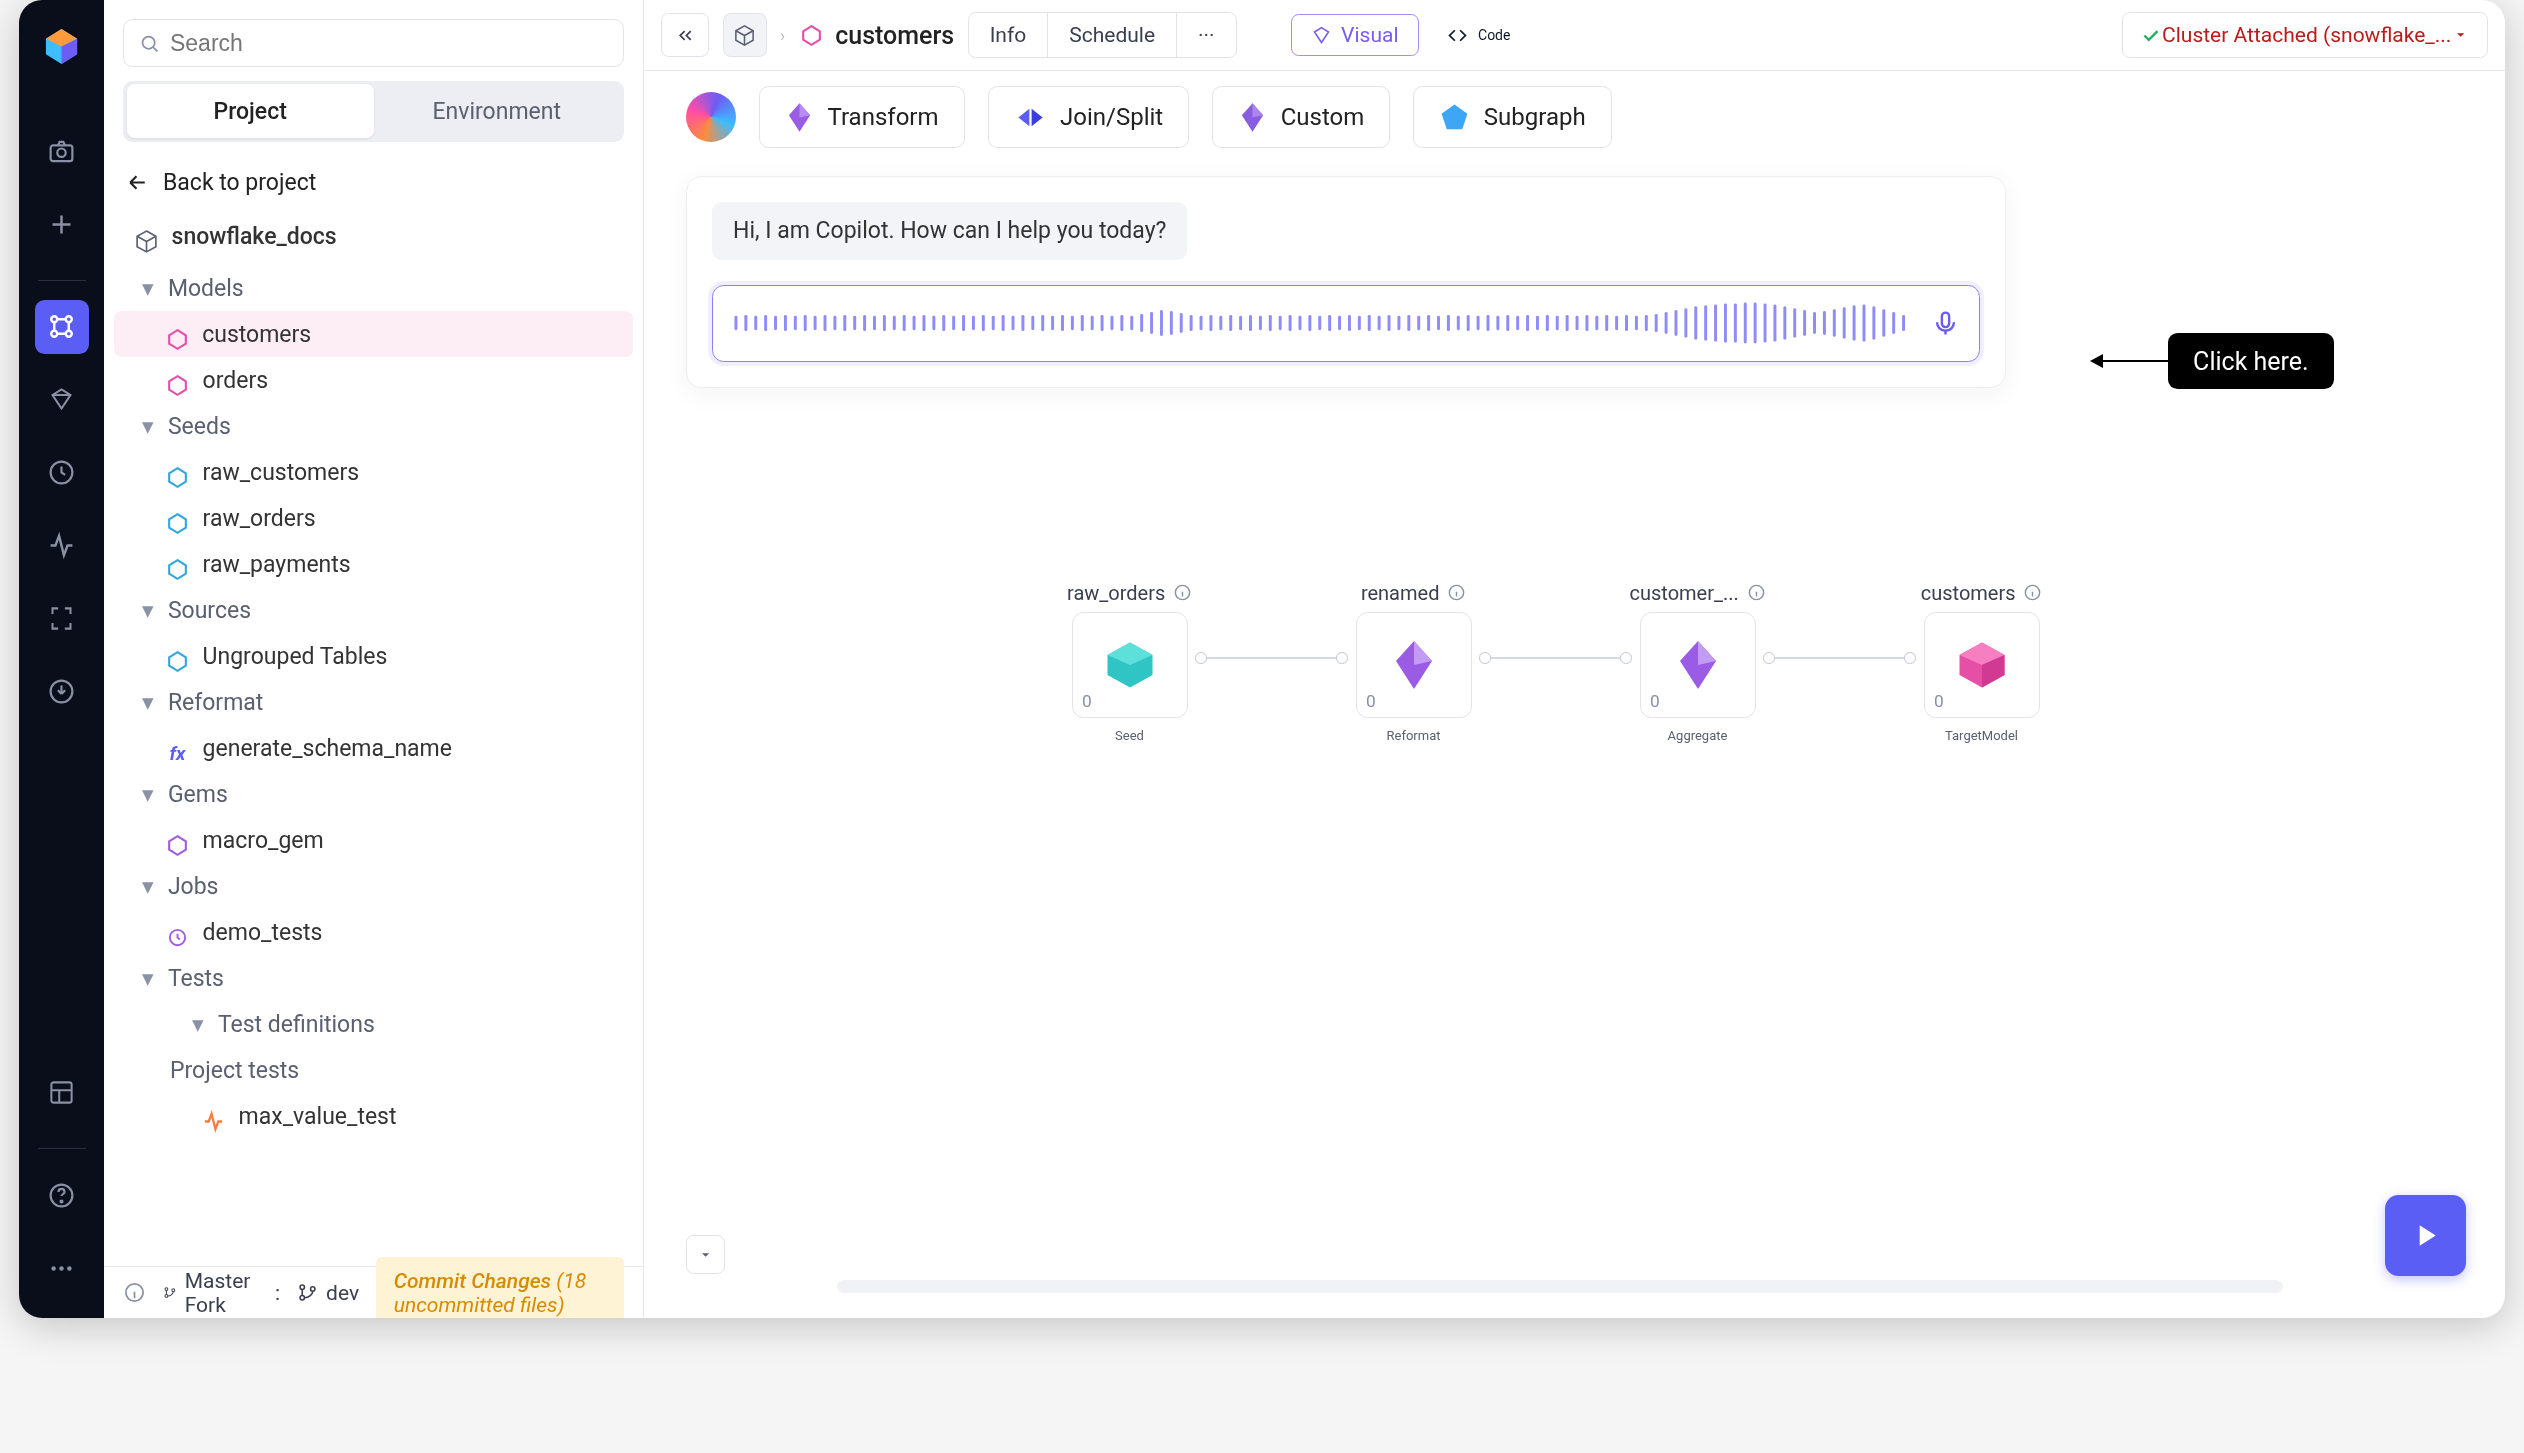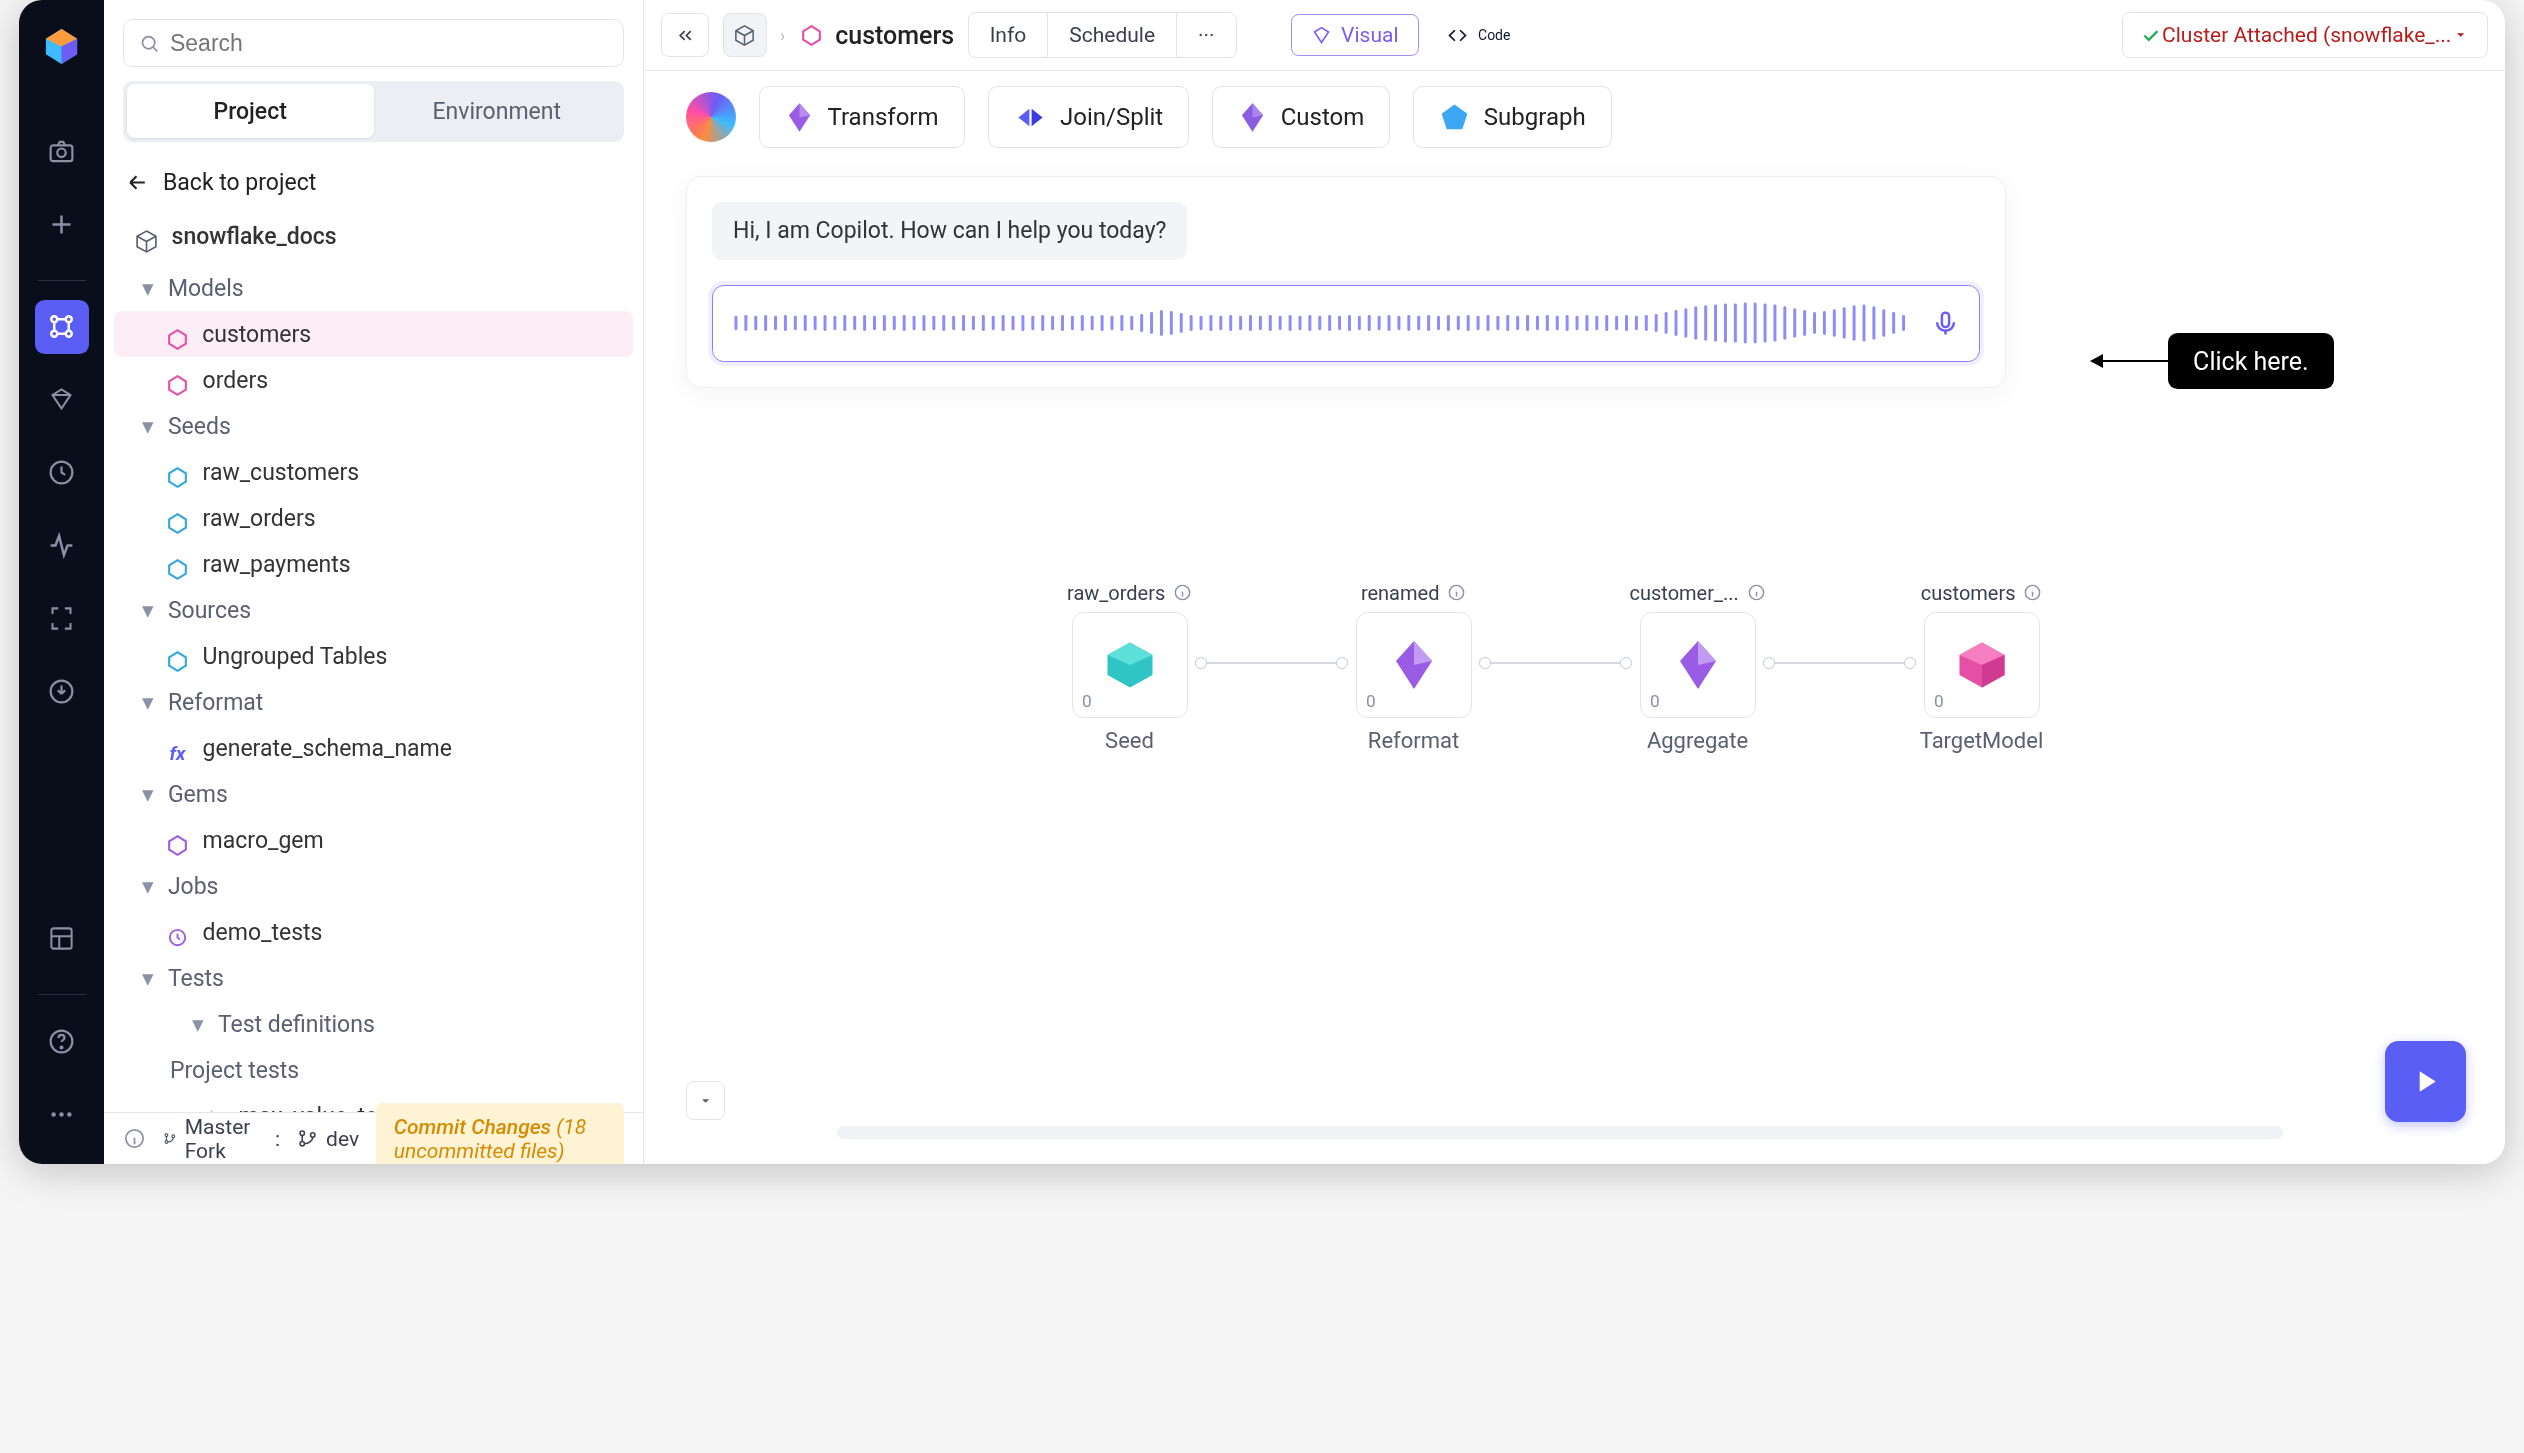--- a/index.html
+++ b/index.html
@@ -8,21 +8,21 @@
   background: #f5f5f5;
   width: 2525px;
   height: 1453px;
   overflow: hidden;
   position: relative;
 }
 .app-frame {
   position: absolute;
   top: 0; left: 19px;
   width: 2486px;
-  height: 1164px;
+  height: 1318px;
   background: #fff;
   border-radius: 23px;
   box-shadow: 0 7.7px 39px rgba(0,0,0,0.2);
   display: flex;
   overflow: hidden;
 }
 
 .icon-rail {
   width: 85px;
   background: #0a0e1a;
@@ -347,21 +347,21 @@
   background: #fff;
   display: flex; align-items: center; justify-content: center;
   position: relative;
 }
 .node-zero {
   position: absolute;
   bottom: 5.8px; left: 9.6px;
   font-size: 17.3px; color: #8a91a5;
 }
 .node-sub {
-  font-size: 22px; color: #5a6070;
+  font-size: 13px; color: #5a6070;
   margin-top: 9.6px;
 }
 .edge {
   width: 141px;
   height: 1.9px;
   background: #d6d9e2;
   position: relative;
   top: -3.9px;
 }
 .edge::before, .edge::after {

